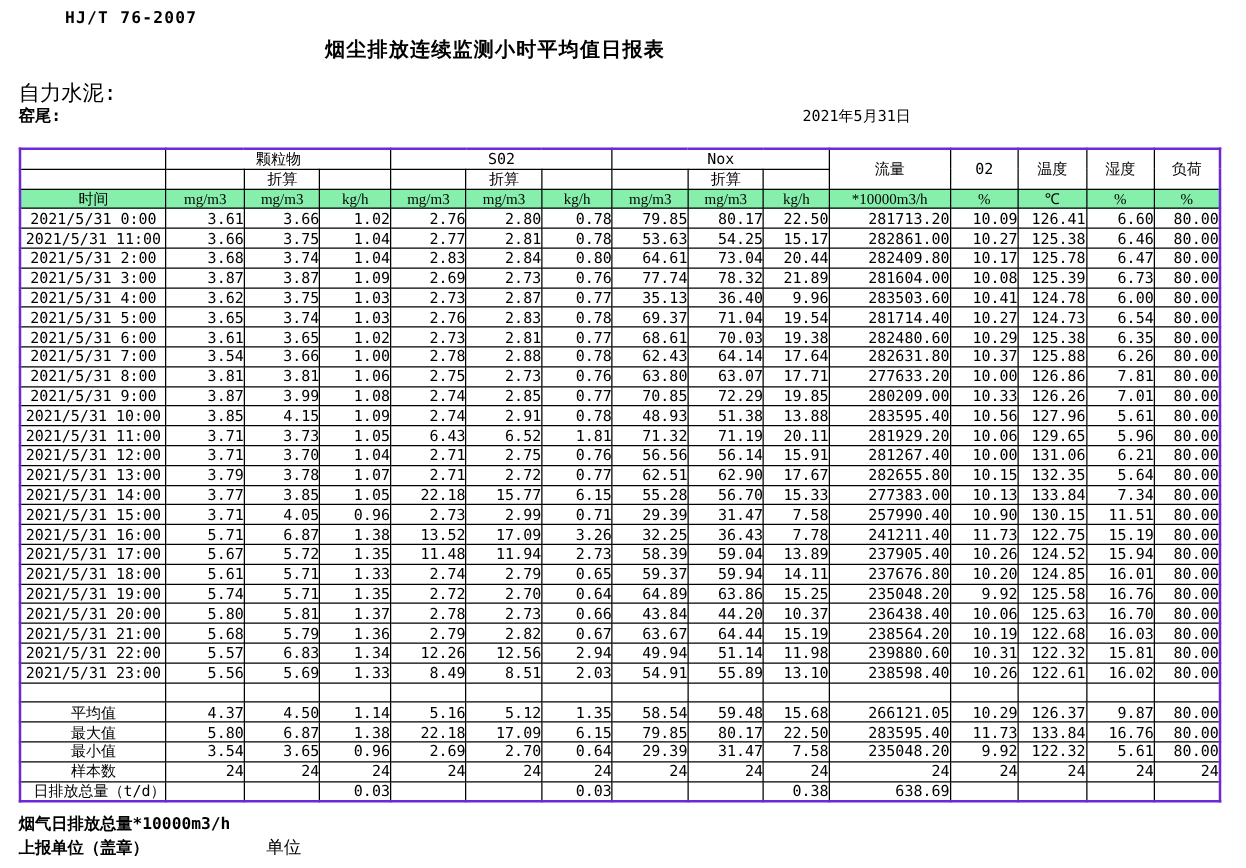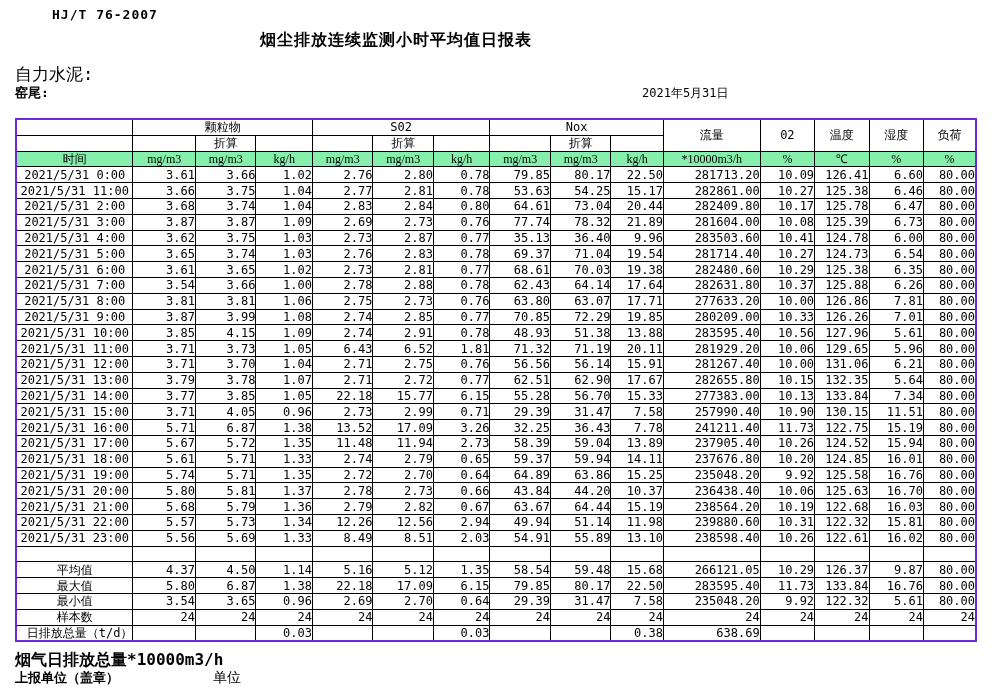--- a/index.html
+++ b/index.html
@@ -50,21 +50,21 @@
     overflow:visible;
   }
   td.ctr{text-align:center;}
   td.num{text-align:right;padding-right:7px;}
   td.time{text-align:center;padding-right:5px;}
   td.label-left{text-align:right;padding-left:2px;}
   tr.green td{background:#86efac;font-family:Liberation Serif, serif;}
   tr.green td.ctr{font-size:12px;}
   .footer-note{
     position:absolute;left:15px;top:650px;
-    font-size:16px;font-weight:bold;
+    font-size:13px;font-weight:bold;
   }
   .footer-line{
     position:absolute;left:15px;top:669px;
     font-size:13px;font-weight:bold;
   }
   .footer-unit{
     position:absolute;left:213px;top:669px;
     font-size:14px;font-weight:normal;
   }
 </style>
@@ -510,21 +510,21 @@
           <td class="num">15.19</td>
           <td class="num">238564.20</td>
           <td class="num">10.19</td>
           <td class="num">122.68</td>
           <td class="num">16.03</td>
           <td class="num">80.00</td>
         </tr>
         <tr>
           <td class="time">2021/5/31 22:00</td>
           <td class="num">5.57</td>
-          <td class="num">5.73</td>
+          <td class="num">6.83</td>
           <td class="num">1.34</td>
           <td class="num">12.26</td>
           <td class="num">12.56</td>
           <td class="num">2.94</td>
           <td class="num">49.94</td>
           <td class="num">51.14</td>
           <td class="num">11.98</td>
           <td class="num">239880.60</td>
           <td class="num">10.31</td>
           <td class="num">122.32</td>

